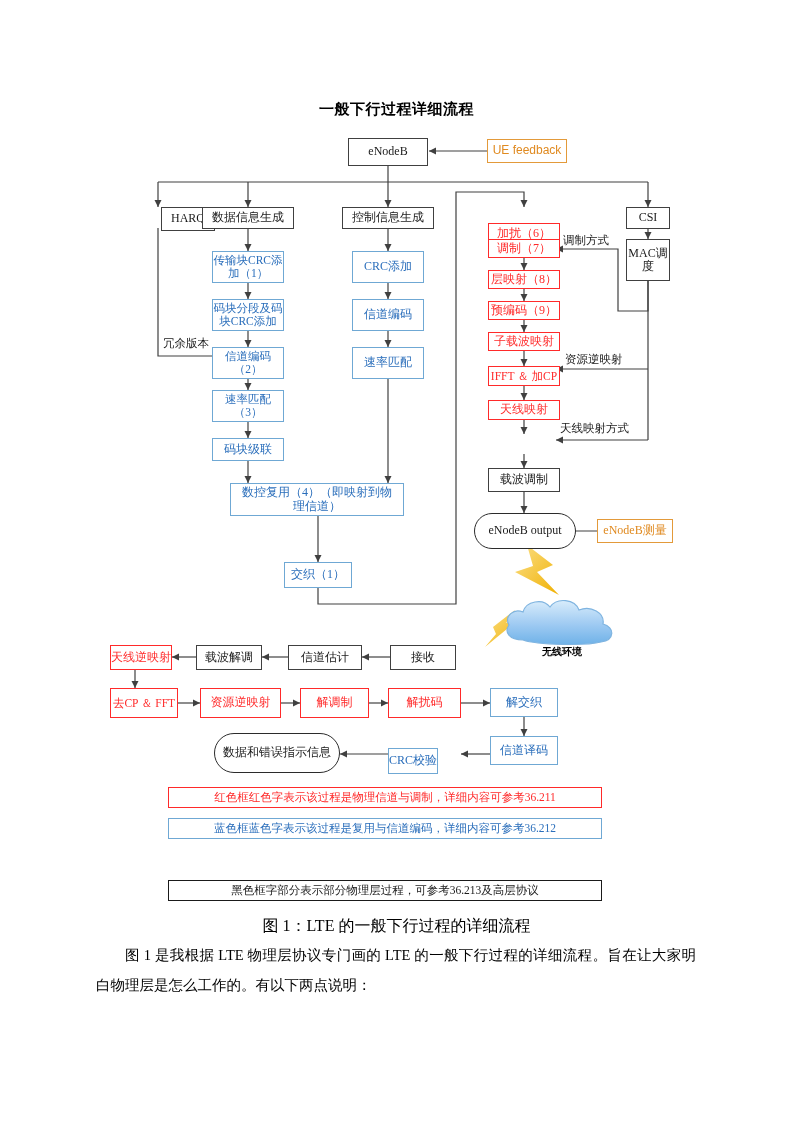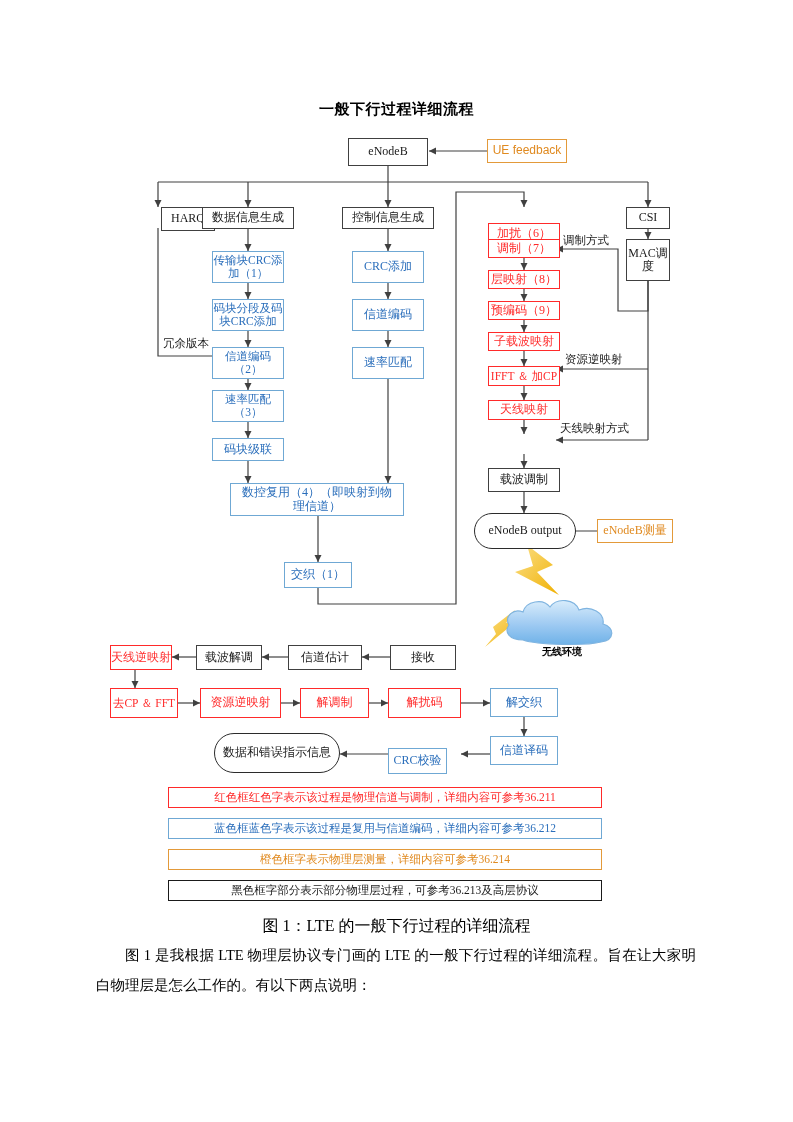--- a/index.html
+++ b/index.html
@@ -277,41 +277,38 @@
   <div class="node red fs12" style="left:388px;top:688px;width:73px;height:30px;">
     <span>解扰码</span>
     </div>
   <div class="node blue fs12" style="left:490px;top:688px;width:68px;height:29px;">
     <span>解交织</span>
     </div>
 
   <div class="node blue fs12" style="left:490px;top:736px;width:68px;height:29px;">
     <span>信道译码</span>
     </div>
-  <div class="node blue fs12" style="left:388px;top:748px;width:59px;height:26px;">
+  <div class="node blue fs12" style="left:388px;top:748px;width:50px;height:26px;">
     <span>CRC校验</span>
     </div>
   <div class="node pill fs12" style="left:214px;top:733px;width:126px;height:40px;padding:0 8px;">
     <span>数据和错误指示信息</span>
     </div>
 
   <div class="edgelbl" style="left:163px;top:336px;">冗余版本</div>
   <div class="edgelbl" style="left:563px;top:233px;">调制方式</div>
   <div class="edgelbl" style="left:565px;top:352px;">资源逆映射</div>
   <div class="edgelbl" style="left:560px;top:421px;">天线映射方式</div>
 
   <div class="legend lg1">
     <span>红色框红色字表示该过程是物理信道与调制，详细内容可参考36.211</span>
     </div>
   <div class="legend lg2">
     <span>蓝色框蓝色字表示该过程是复用与信道编码，详细内容可参考36.212</span>
     </div>
-  <div class="legend lg3">
-    <span>橙色框字表示物理层测量，详细内容可参考36.214</span>
-    </div>
   <div class="legend lg4">
     <span>黑色框字部分表示部分物理层过程，可参考36.213及高层协议</span>
     </div>
 
   <div id="caption">图 1：LTE 的一般下行过程的详细流程</div>
   <div id="para">图 1 是我根据 LTE 物理层协议专门画的 LTE 的一般下行过程的详细流程。旨在让大家明白物理层是怎么工作的。有以下两点说明：</div>
 
 </div>
 
 </body></html>

